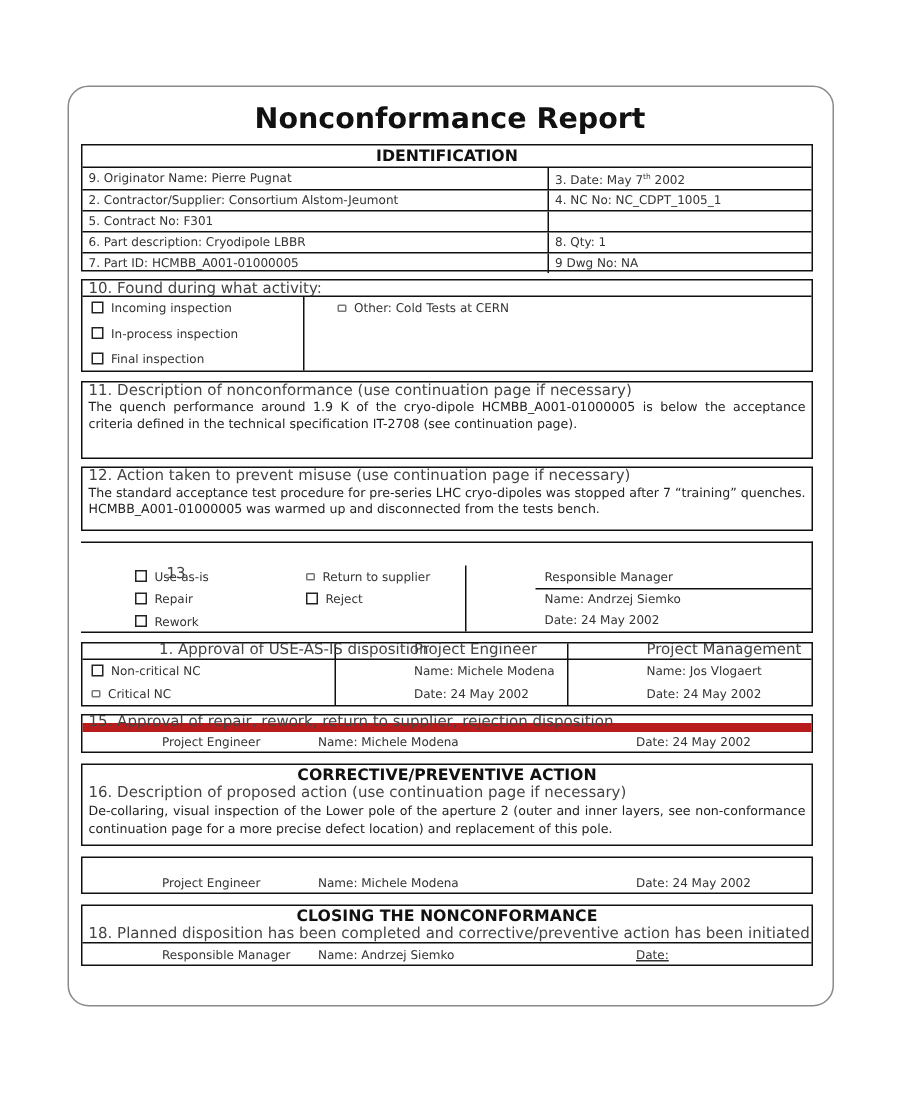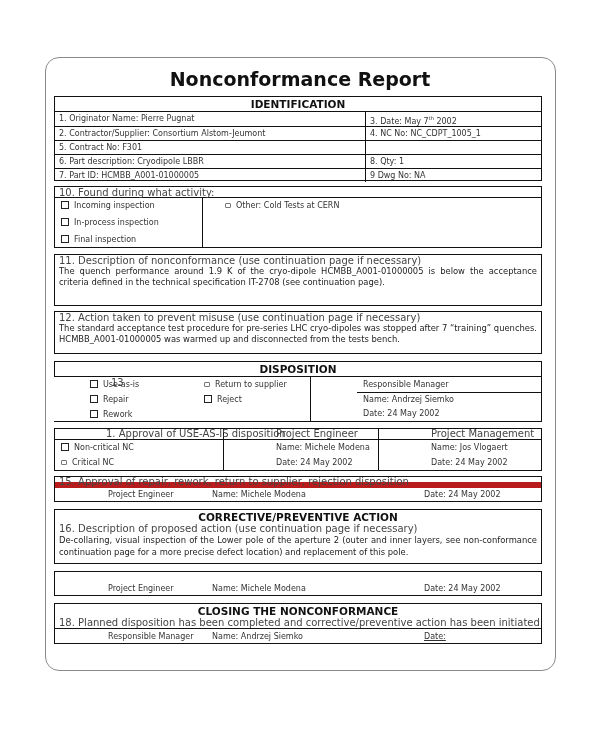--- a/index.html
+++ b/index.html
@@ -34,21 +34,21 @@
 <body>
 
 <div class="frame"></div>
 
 <div class="title">Nonconformance Report</div>
 
 <div class="box" style="top:96px; height:85px;">
   <div class="hdr hdr-b">IDENTIFICATION</div>
   <div>
     <div class="row">
-      <div class="cell left">1. Originator Name: Pierre Pugnat</div>
+      <div class="cell left">9. Originator Name: Pierre Pugnat</div>
       <div class="cell right"><span>3. Date: May 7</span><sup style="font-size:5px;">th</sup><span> 2002</span></div>
     </div>
     <div class="row">
       <div class="cell left">2. Contractor/Supplier: Consortium Alstom-Jeumont</div>
       <div class="cell right">4. NC No: NC_CDPT_1005_1</div>
     </div>
     <div class="row">
       <div class="cell left">5. Contract No: F301</div>
       <div class="cell right"></div>
     </div>
@@ -84,21 +84,20 @@
   <div class="small">11. Description of nonconformance (use continuation page if necessary)</div>
   <div class="body-text">The quench performance around 1.9 K of the cryo-dipole HCMBB_A001-01000005 is below the acceptance criteria defined in the technical specification IT-2708 (see continuation page).</div>
 </div>
 
 <div class="box" style="top:311px; height:43px;">
   <div class="small">12. Action taken to prevent misuse (use continuation page if necessary)</div>
   <div class="body-text">The standard acceptance test procedure for pre-series LHC cryo-dipoles was stopped after 7 “training” quenches. HCMBB_A001-01000005 was warmed up and disconnected from the tests bench.</div>
 </div>
 
 <div class="box" style="top:361px; height:61px; border-left:none;">
-  <div class="hdr hdr-b" style="border-left:1px solid #111;">DISPOSITION</div>
   <div class="abs small" style="left:6px; top:15px;">13</div>
   <div class="opt" style="left:36px; top:18px;">
     <span class="cb"></span><span>Use-as-is</span>
   </div>
   <div class="opt" style="left:36px; top:33px;">
     <span class="cb"></span><span>Repair</span>
   </div>
   <div class="opt" style="left:36px; top:48px;">
     <span class="cb"></span><span>Rework</span>
   </div>

